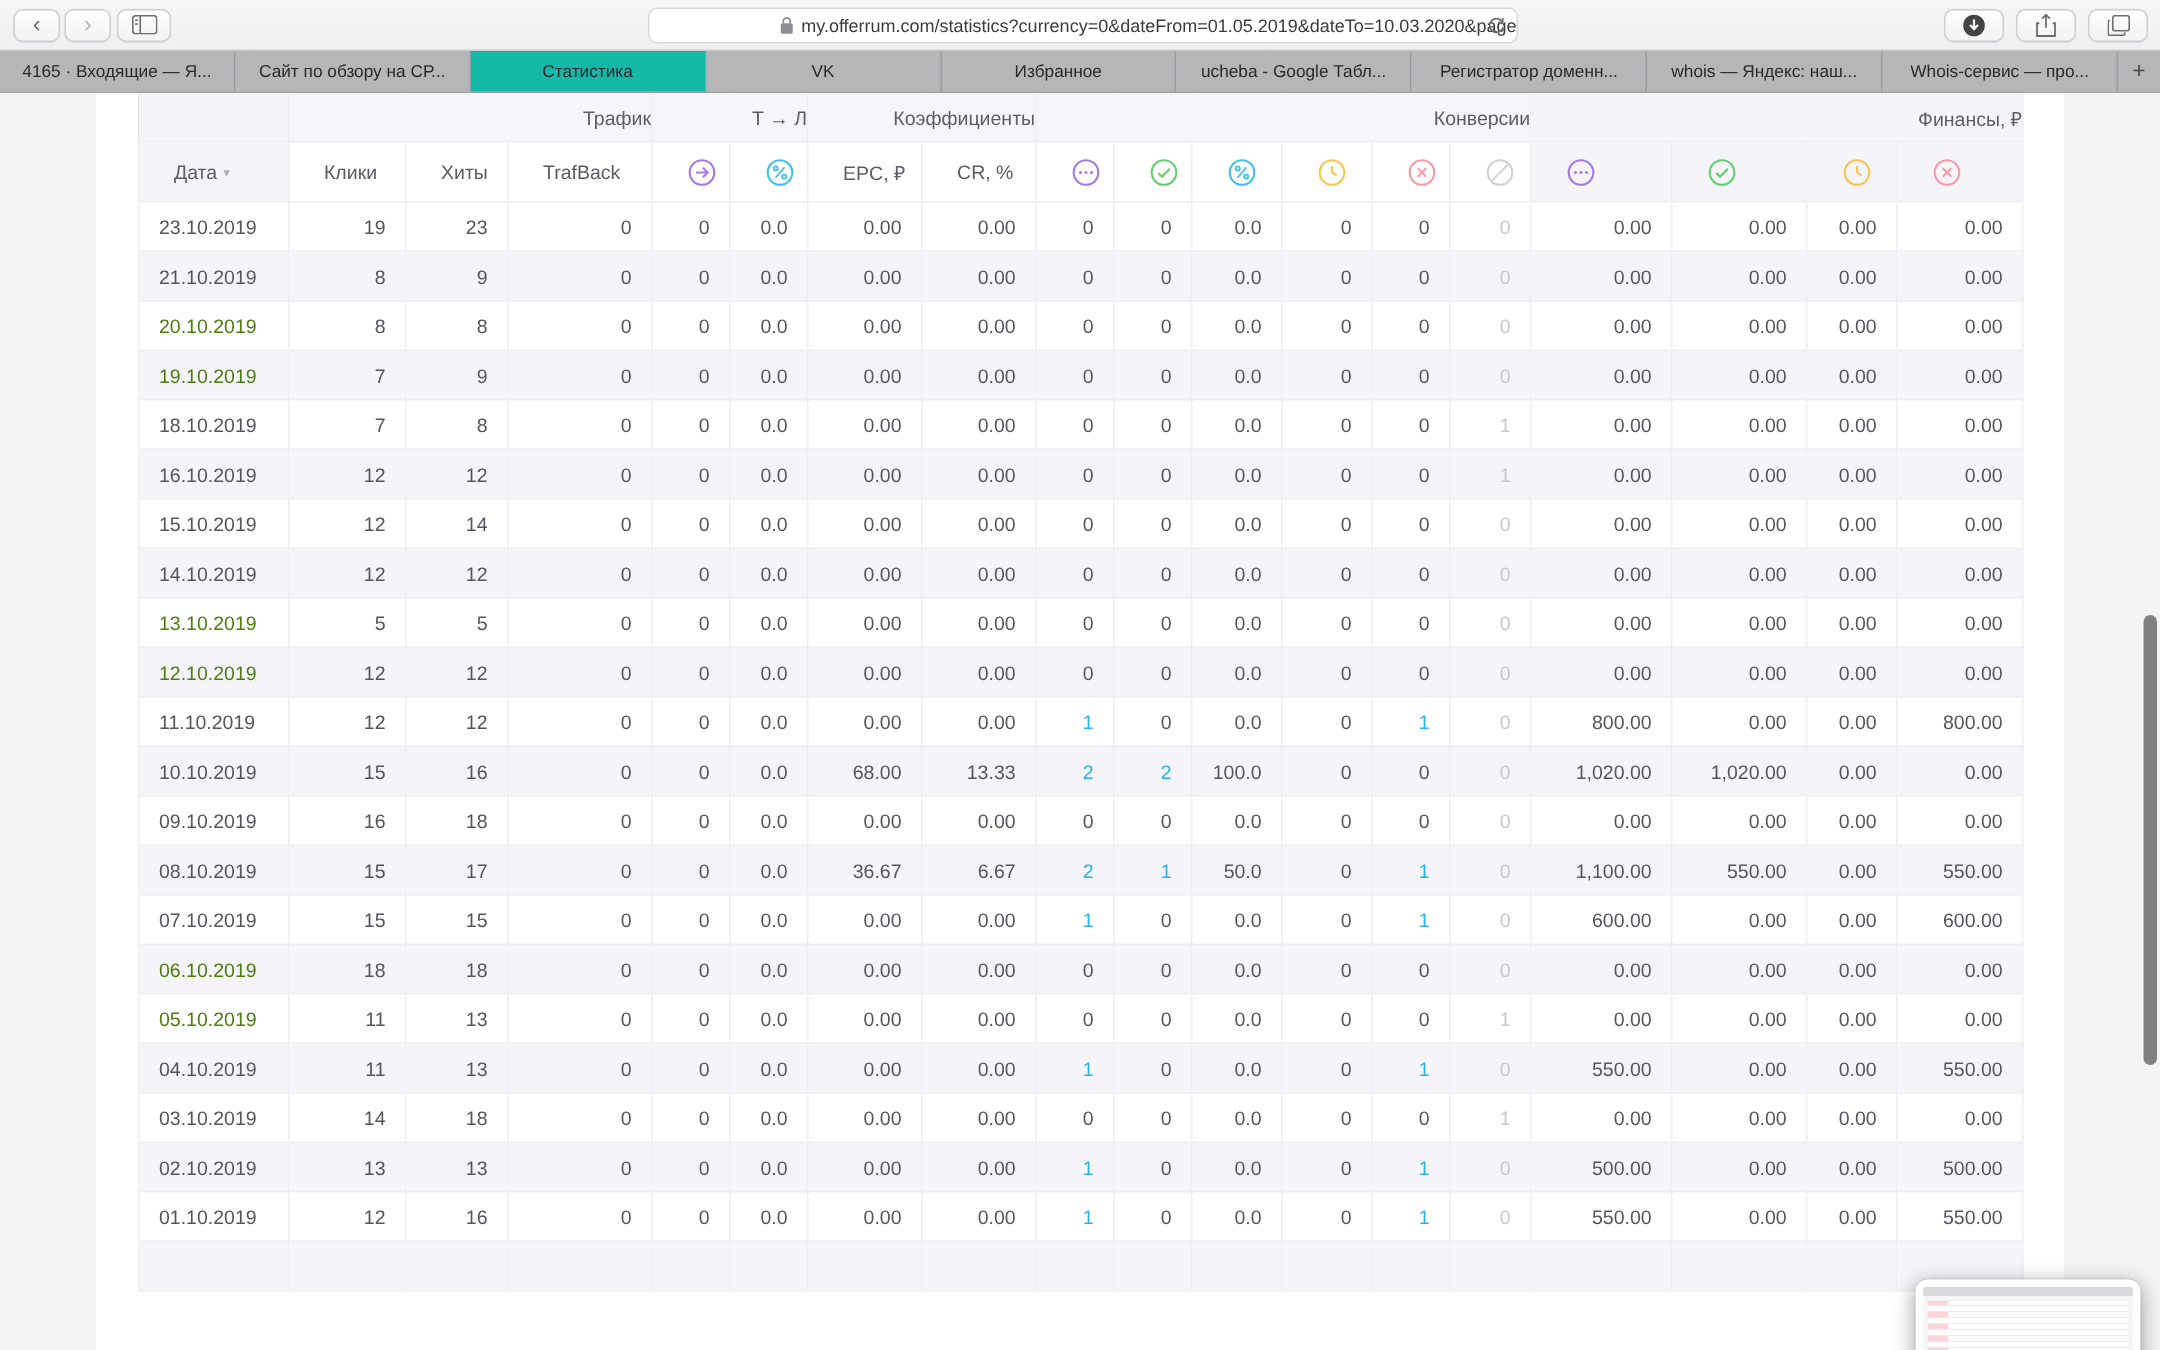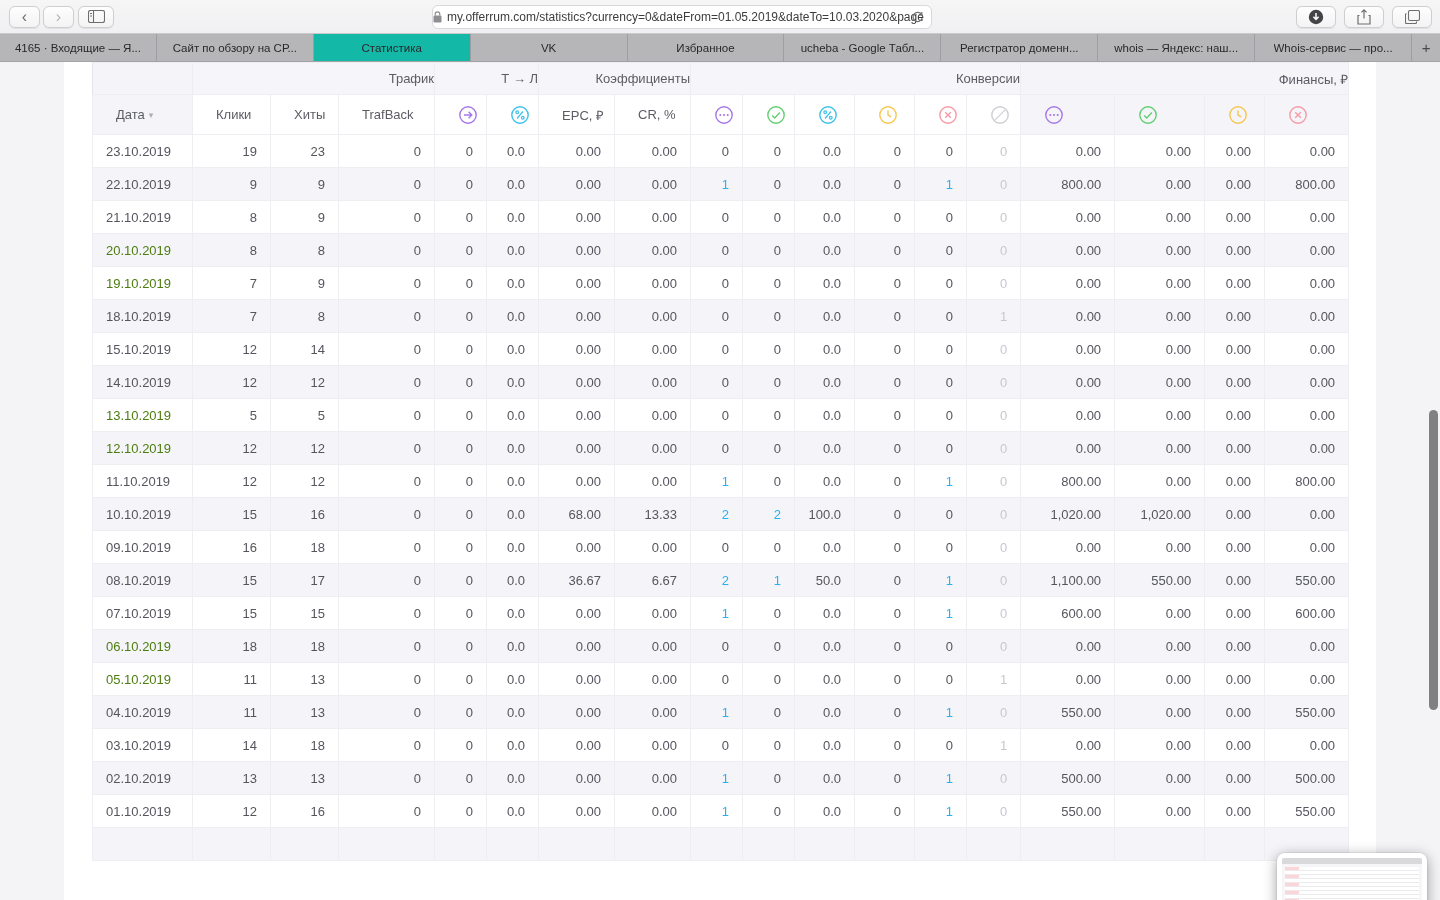--- a/index.html
+++ b/index.html
@@ -9,23 +9,23 @@
   
   .toolbar { position:absolute; left:0; top:0; width:1440px; height:34px;
     background:linear-gradient(#f7f6f7,#f0eff1); border-bottom:1px solid #c9c8cb;
     display:flex; align-items:center; }
   .tbtn { height:22px; border-radius:6px; background:linear-gradient(#fefefe,#f4f3f4);
     border:1px solid #cfced0; box-shadow:0 0.5px 1px rgba(0,0,0,0.07);
     display:flex; align-items:center; justify-content:center; color:#6e6d70; }
   .nav-back { position:absolute; left:9px; width:31px; font-size:16px; }
   .nav-fwd  { position:absolute; left:43px; width:31px; font-size:16px; color:#b3b2b5; }
   .nav-sidebar { position:absolute; left:78px; width:36px; }
-  .urlfield { position:absolute; left:432px; top:5px; width:500px; height:24px;
+  .urlfield { position:absolute; left:432px; top:5px; width:580px; height:24px;
     background:#fff; border:1px solid #d9d8da; border-radius:6px;
-    display:flex; align-items:center; justify-content:flex-start; }
+    display:flex; align-items:center; justify-content:flex-end; }
   .urlfield .lock { margin-right:5px; display:flex; }
   .urlfield .url-text { font-size:12px; color:#3c3c3e; white-space:nowrap; overflow:hidden; }
   .urlfield .reload { position:absolute; right:7px; display:flex; }
   .right-btns { position:absolute; right:8px; top:6px; display:flex; gap:8px; }
   .right-btns .tbtn { width:40px; }
 
   
   .tabbar { position:absolute; left:0; top:34px; width:1440px; height:28px;
     background:#b6b5b8; border-bottom:1px solid #a3a2a5; display:flex; }
   .tab { flex:1 1 0; min-width:0; border-right:1px solid #9e9da1; background:#b6b5b8;
@@ -302,40 +302,20 @@
             <td class="num">0.0</td>
             <td class="num">0</td>
             <td class="num">0</td>
             <td class="num muted">0</td>
             <td class="num">0.00</td>
             <td class="num">0.00</td>
             <td class="num">0.00</td>
             <td class="num">0.00</td>
           </tr>
           <tr>
-            <td class="date">22.10.2019</td>
-            <td class="num">9</td>
-            <td class="num">9</td>
-            <td class="num">0</td>
-            <td class="num">0</td>
-            <td class="num">0.0</td>
-            <td class="num">0.00</td>
-            <td class="num">0.00</td>
-            <td class="num pos">1</td>
-            <td class="num">0</td>
-            <td class="num">0.0</td>
-            <td class="num">0</td>
-            <td class="num pos">1</td>
-            <td class="num muted">0</td>
-            <td class="num">800.00</td>
-            <td class="num">0.00</td>
-            <td class="num">0.00</td>
-            <td class="num">800.00</td>
-          </tr>
-          <tr>
             <td class="date">21.10.2019</td>
             <td class="num">8</td>
             <td class="num">9</td>
             <td class="num">0</td>
             <td class="num">0</td>
             <td class="num">0.0</td>
             <td class="num">0.00</td>
             <td class="num">0.00</td>
             <td class="num">0</td>
             <td class="num">0</td>
@@ -385,20 +365,40 @@
             <td class="num muted">0</td>
             <td class="num">0.00</td>
             <td class="num">0.00</td>
             <td class="num">0.00</td>
             <td class="num">0.00</td>
           </tr>
           <tr>
             <td class="date">18.10.2019</td>
             <td class="num">7</td>
             <td class="num">8</td>
+            <td class="num">0</td>
+            <td class="num">0</td>
+            <td class="num">0.0</td>
+            <td class="num">0.00</td>
+            <td class="num">0.00</td>
+            <td class="num">0</td>
+            <td class="num">0</td>
+            <td class="num">0.0</td>
+            <td class="num">0</td>
+            <td class="num">0</td>
+            <td class="num muted">1</td>
+            <td class="num">0.00</td>
+            <td class="num">0.00</td>
+            <td class="num">0.00</td>
+            <td class="num">0.00</td>
+          </tr>
+          <tr>
+            <td class="date">16.10.2019</td>
+            <td class="num">12</td>
+            <td class="num">12</td>
             <td class="num">0</td>
             <td class="num">0</td>
             <td class="num">0.0</td>
             <td class="num">0.00</td>
             <td class="num">0.00</td>
             <td class="num">0</td>
             <td class="num">0</td>
             <td class="num">0.0</td>
             <td class="num">0</td>
             <td class="num">0</td>

